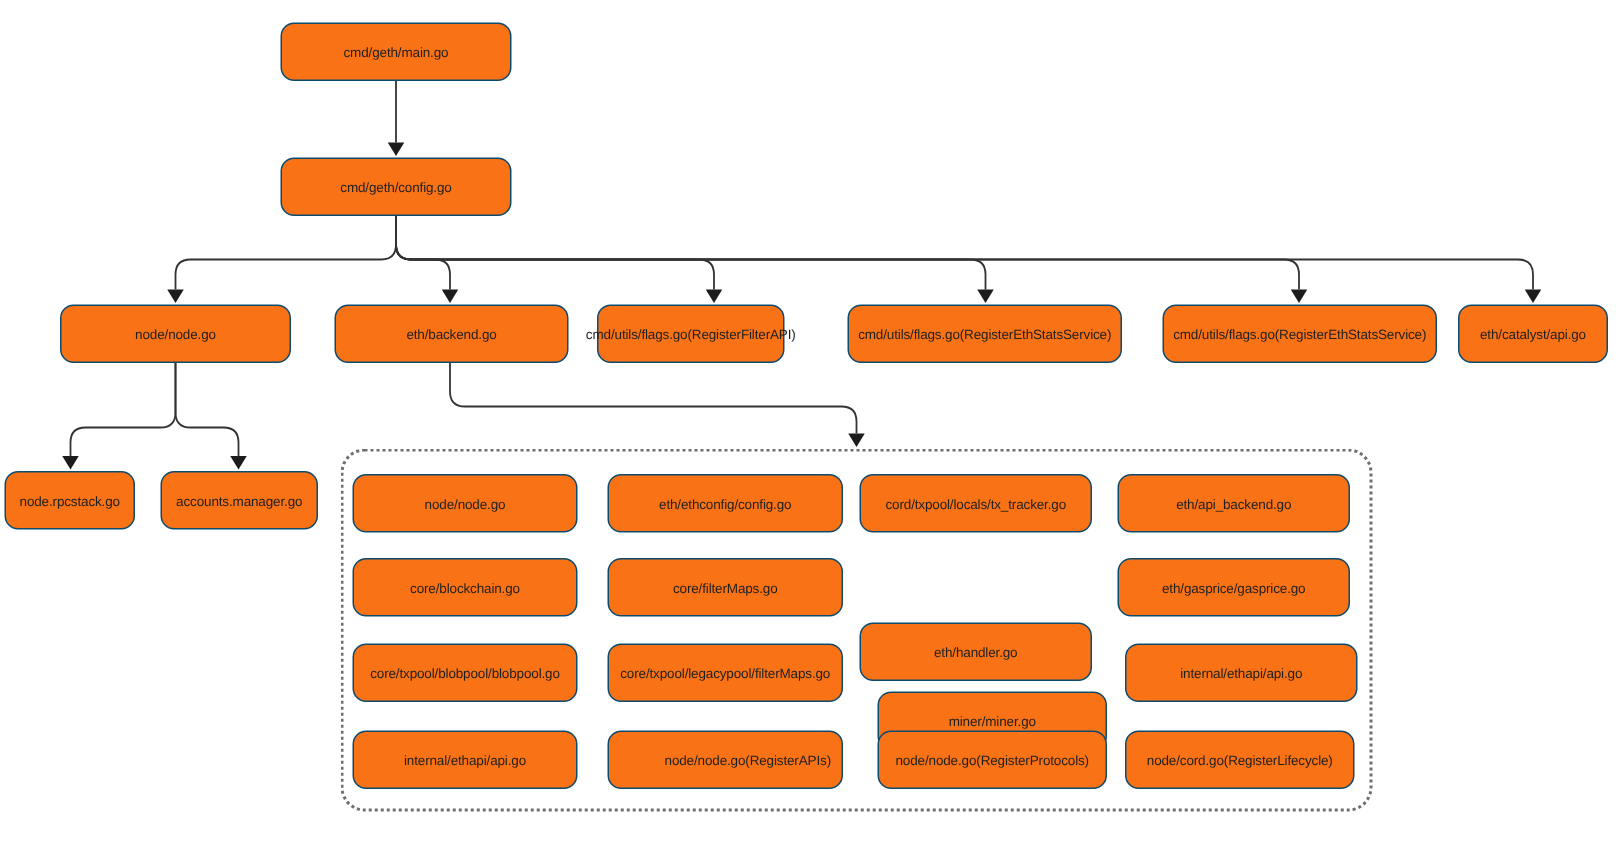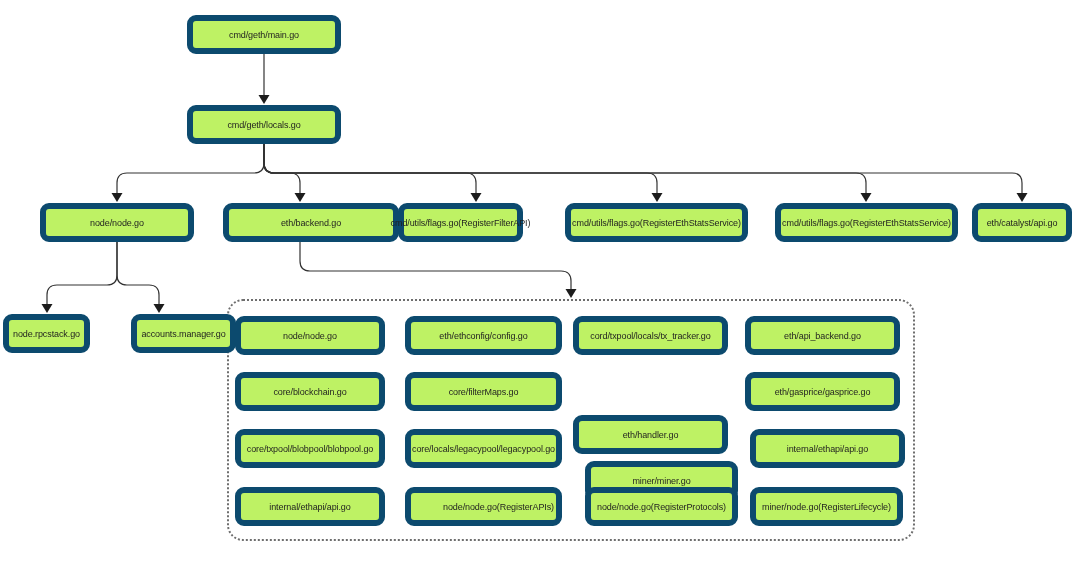--- a/index.html
+++ b/index.html
@@ -3,21 +3,21 @@
 <meta charset="utf-8">
 <style>
   html,body{margin:0;padding:0;background:#ffffff;}
   .canvas{
     position:relative;width:1080px;height:571px;background:#ffffff;
     font-family:"Liberation Sans",sans-serif;overflow:hidden;
   }
   .edges{position:absolute;left:0;top:0;width:1080px;height:571px;}
   .node{
     position:absolute;height:39px;box-sizing:border-box;
-    background:#bef264;border:6px solid #0c4a6e;border-radius:9px;
+    background:#f97316;border:1px solid #0c4a6e;border-radius:9px;
     display:flex;align-items:center;justify-content:center;
     font-size:9px;color:#1f1f1f;letter-spacing:-0.1px;white-space:nowrap;
     z-index:2;
   }
   .group{
     position:absolute;left:227px;top:299px;width:688px;height:242px;
     box-sizing:border-box;border:2px dotted #6e6e6e;border-radius:16px;
     background:transparent;z-index:1;
   }
 </style>
@@ -47,47 +47,47 @@
       <polygon points="651.5,193 662.5,193 657,202"></polygon>
       <polygon points="860.5,193 871.5,193 866,202"></polygon>
       <polygon points="1016.5,193 1027.5,193 1022,202"></polygon>
       <polygon points="41.5,304 52.5,304 47,313"></polygon>
       <polygon points="153.5,304 164.5,304 159,313"></polygon>
       <polygon points="565.5,289 576.5,289 571,298"></polygon>
     </g>
   </svg>
 
   <div class="node" style="left:187px;top:15px;width:154px;">cmd/geth/main.go</div>
-  <div class="node" style="left:187px;top:105px;width:154px;">cmd/geth/locals.go</div>
+  <div class="node" style="left:187px;top:105px;width:154px;">cmd/geth/config.go</div>
 
   <div class="node" style="left:40px;top:203px;width:154px;">node/node.go</div>
-  <div class="node" style="left:223px;top:203px;width:176px;">eth/backend.go</div>
+  <div class="node" style="left:223px;top:203px;width:156px;">eth/backend.go</div>
   <div class="node" style="left:398px;top:203px;width:125px;">cmd/utils/flags.go(RegisterFilterAPI)</div>
   <div class="node" style="left:565px;top:203px;width:183px;">cmd/utils/flags.go(RegisterEthStatsService)</div>
   <div class="node" style="left:775px;top:203px;width:183px;">cmd/utils/flags.go(RegisterEthStatsService)</div>
   <div class="node" style="left:972px;top:203px;width:100px;">eth/catalyst/api.go</div>
 
   <div class="node" style="left:3px;top:314px;width:87px;">node.rpcstack.go</div>
-  <div class="node" style="left:107px;top:314px;width:105px;margin-left:24px;">accounts.manager.go</div>
+  <div class="node" style="left:107px;top:314px;width:105px;">accounts.manager.go</div>
 
   <div class="group"></div>
 
   <div class="node" style="left:235px;top:316px;width:150px;">node/node.go</div>
   <div class="node" style="left:405px;top:316px;width:157px;">eth/ethconfig/config.go</div>
   <div class="node" style="left:573px;top:316px;width:155px;">cord/txpool/locals/tx_tracker.go</div>
   <div class="node" style="left:745px;top:316px;width:155px;">eth/api_backend.go</div>
 
   <div class="node" style="left:235px;top:372px;width:150px;">core/blockchain.go</div>
   <div class="node" style="left:405px;top:372px;width:157px;">core/filterMaps.go</div>
   <div class="node" style="left:573px;top:372px;width:155px;margin-top:43px;">eth/handler.go</div>
   <div class="node" style="left:745px;top:372px;width:155px;">eth/gasprice/gasprice.go</div>
 
   <div class="node" style="left:235px;top:429px;width:150px;">core/txpool/blobpool/blobpool.go</div>
-  <div class="node" style="left:405px;top:429px;width:157px;">core/locals/legacypool/legacypool.go</div>
+  <div class="node" style="left:405px;top:429px;width:157px;">core/txpool/legacypool/filterMaps.go</div>
   <div class="node" style="left:585px;top:429px;width:153px;margin-top:32px;">miner/miner.go</div>
   <div class="node" style="left:750px;top:429px;width:155px;">internal/ethapi/api.go</div>
 
   <div class="node" style="left:235px;top:487px;width:150px;">internal/ethapi/api.go</div>
   <div class="node" style="left:405px;top:487px;width:157px;padding-left:30px;">node/node.go(RegisterAPIs)</div>
   <div class="node" style="left:585px;top:487px;width:153px;">node/node.go(RegisterProtocols)</div>
-  <div class="node" style="left:750px;top:487px;width:153px;">miner/node.go(RegisterLifecycle)</div>
+  <div class="node" style="left:750px;top:487px;width:153px;">node/cord.go(RegisterLifecycle)</div>
 
 </div>
 
 </body></html>

